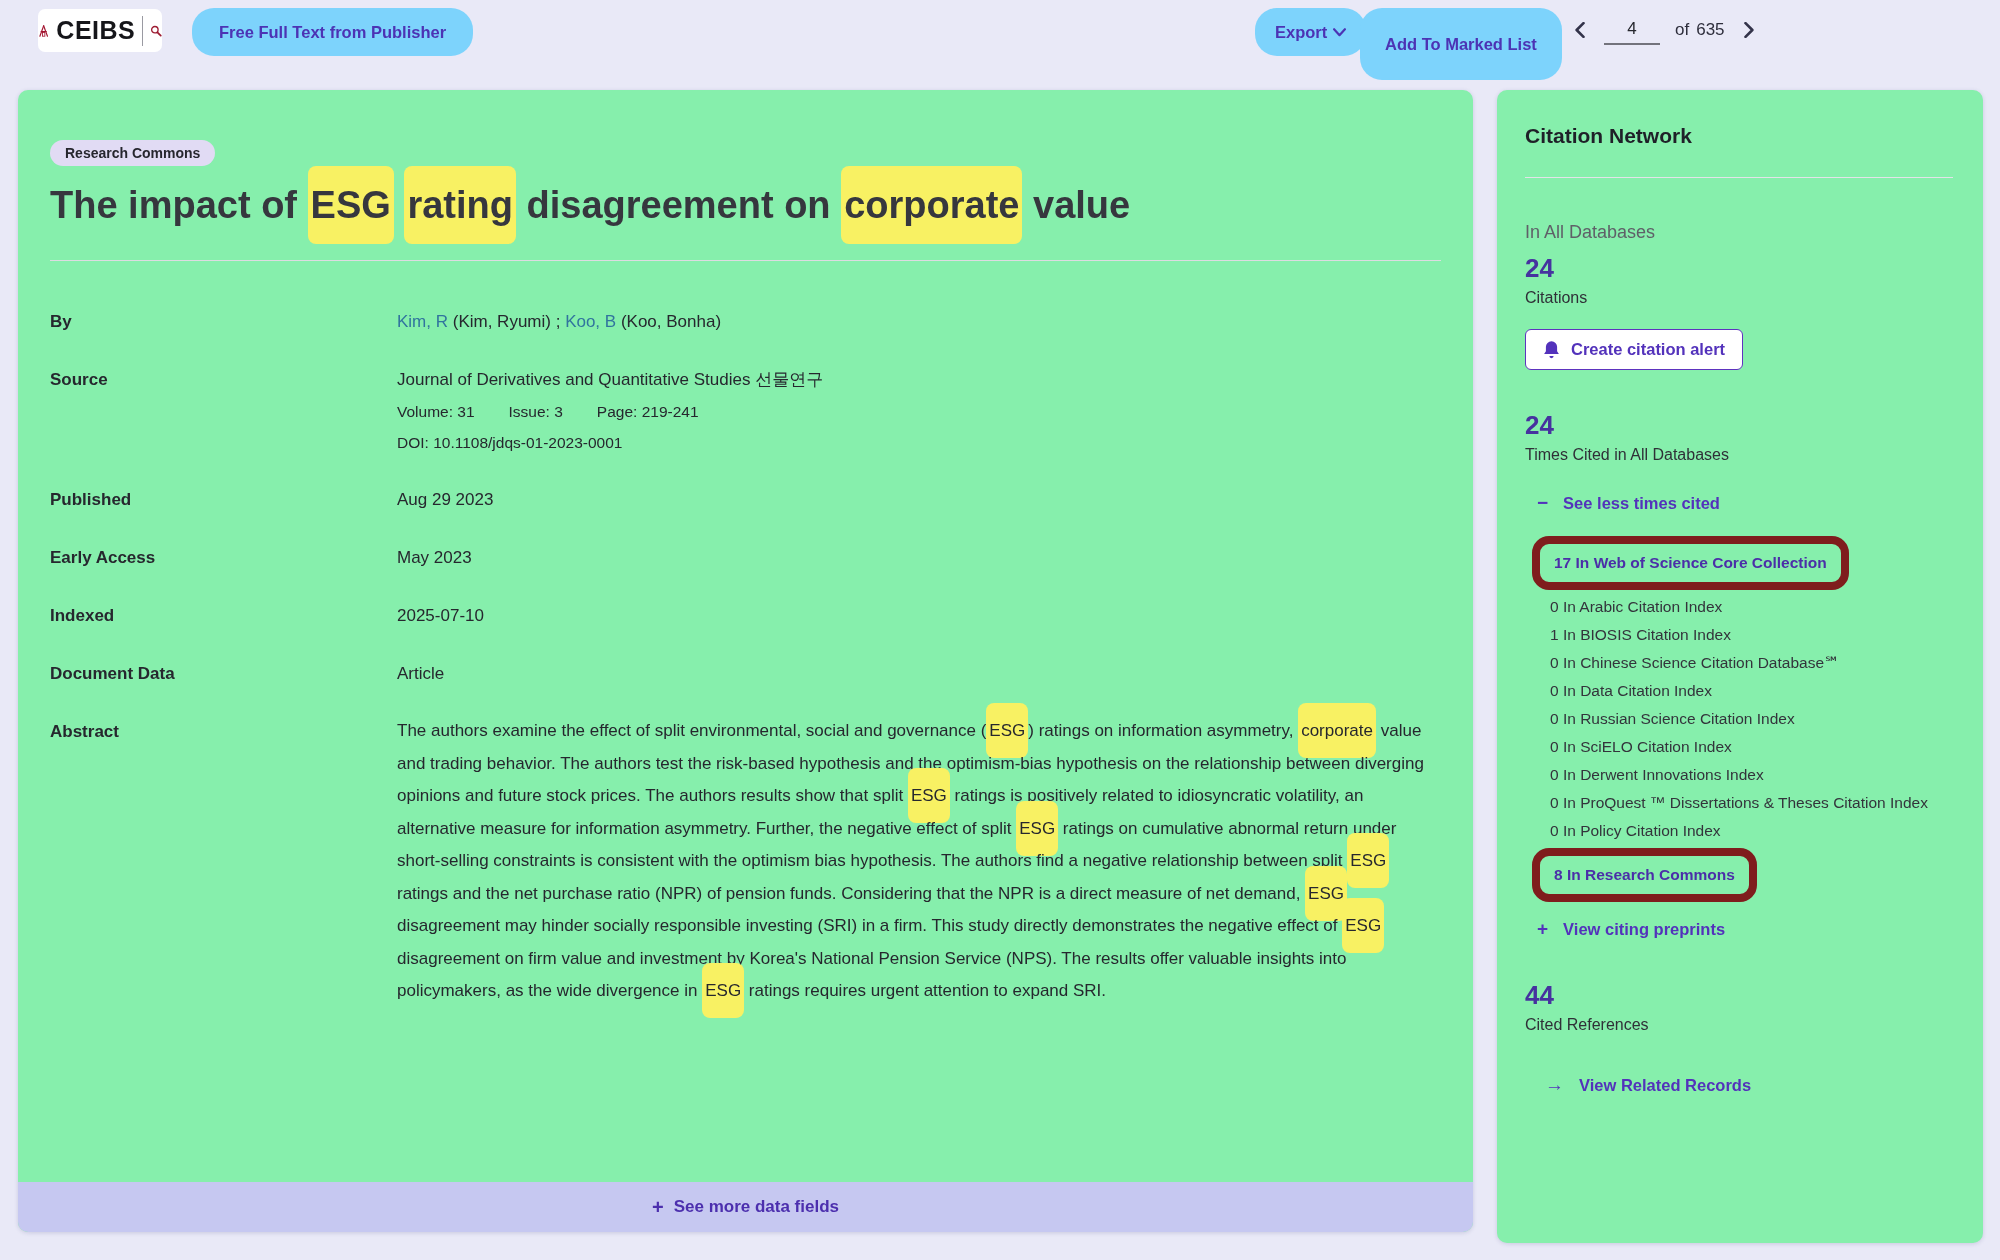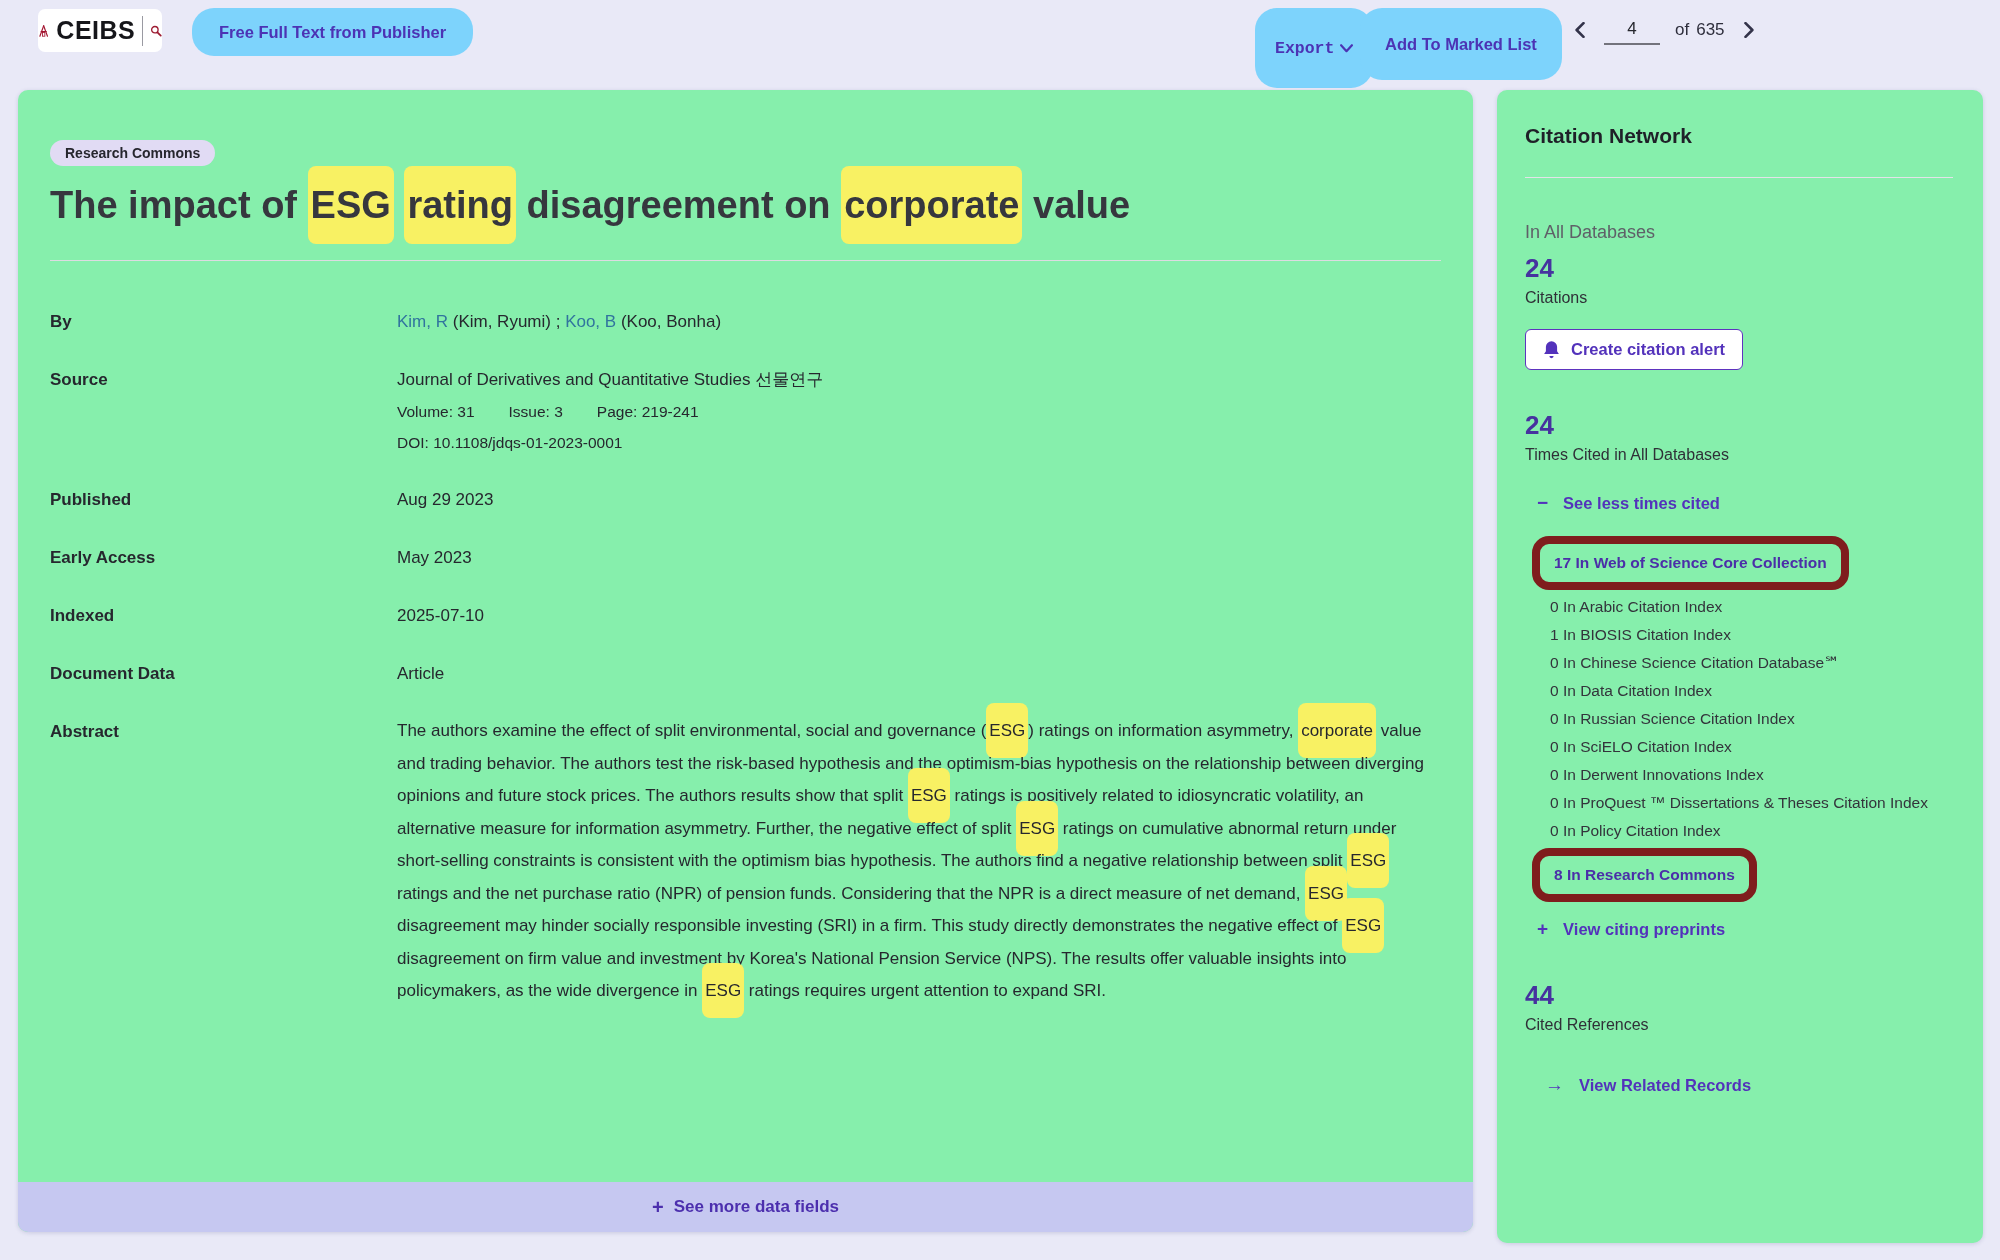--- a/index.html
+++ b/index.html
@@ -10,21 +10,21 @@
     -webkit-font-smoothing:antialiased;
   }
   
   .logo-box{position:absolute;left:38px;top:9px;width:124px;height:43px;background:#fff;border-radius:7px;
     display:flex;align-items:center;justify-content:center;gap:7px;cursor:pointer;}
   .logo-text{font-weight:bold;font-size:25px;letter-spacing:.5px;color:#16161a;}
   .logo-divider{width:1px;height:30px;background:#9a9aa2;}
   .pill{background:#7dd3fc;border-radius:22px;height:48px;display:flex;align-items:center;justify-content:center;
     font-weight:bold;color:#4c33b4;font-size:16.5px;cursor:pointer;white-space:nowrap;}
   .free-pill{position:absolute;left:192px;top:8px;padding:0 27px;}
-  .export-pill{position:absolute;left:1255px;top:8px;padding:16px 20px;gap:6px;font-family:Liberation Mono, monospace;}
+  .export-pill{position:absolute;left:1255px;top:8px;padding:0 20px;gap:6px;}
   .add-pill{position:absolute;left:1360px;top:8px;padding:12px 25px;}
   .pager{position:absolute;left:1570px;top:8px;height:44px;display:flex;align-items:center;gap:15px;
     color:#2e2e3c;font-size:17px;}
   .pager-chevron{cursor:pointer;display:flex;align-items:center;padding:4px;}
   .pager-input{width:52px;border:none;border-bottom:2px solid #73737c;background:transparent;text-align:center;
     font-size:17px;height:26px;color:#26272e;font-family:inherit;outline:none;}
   .pager-of{display:flex;gap:7px;}
   
   .main-card{position:absolute;left:18px;top:90px;width:1455px;height:1142px;background:#86efac;border-radius:10px;
     box-shadow:0 1px 4px rgba(60,60,120,.18);}

